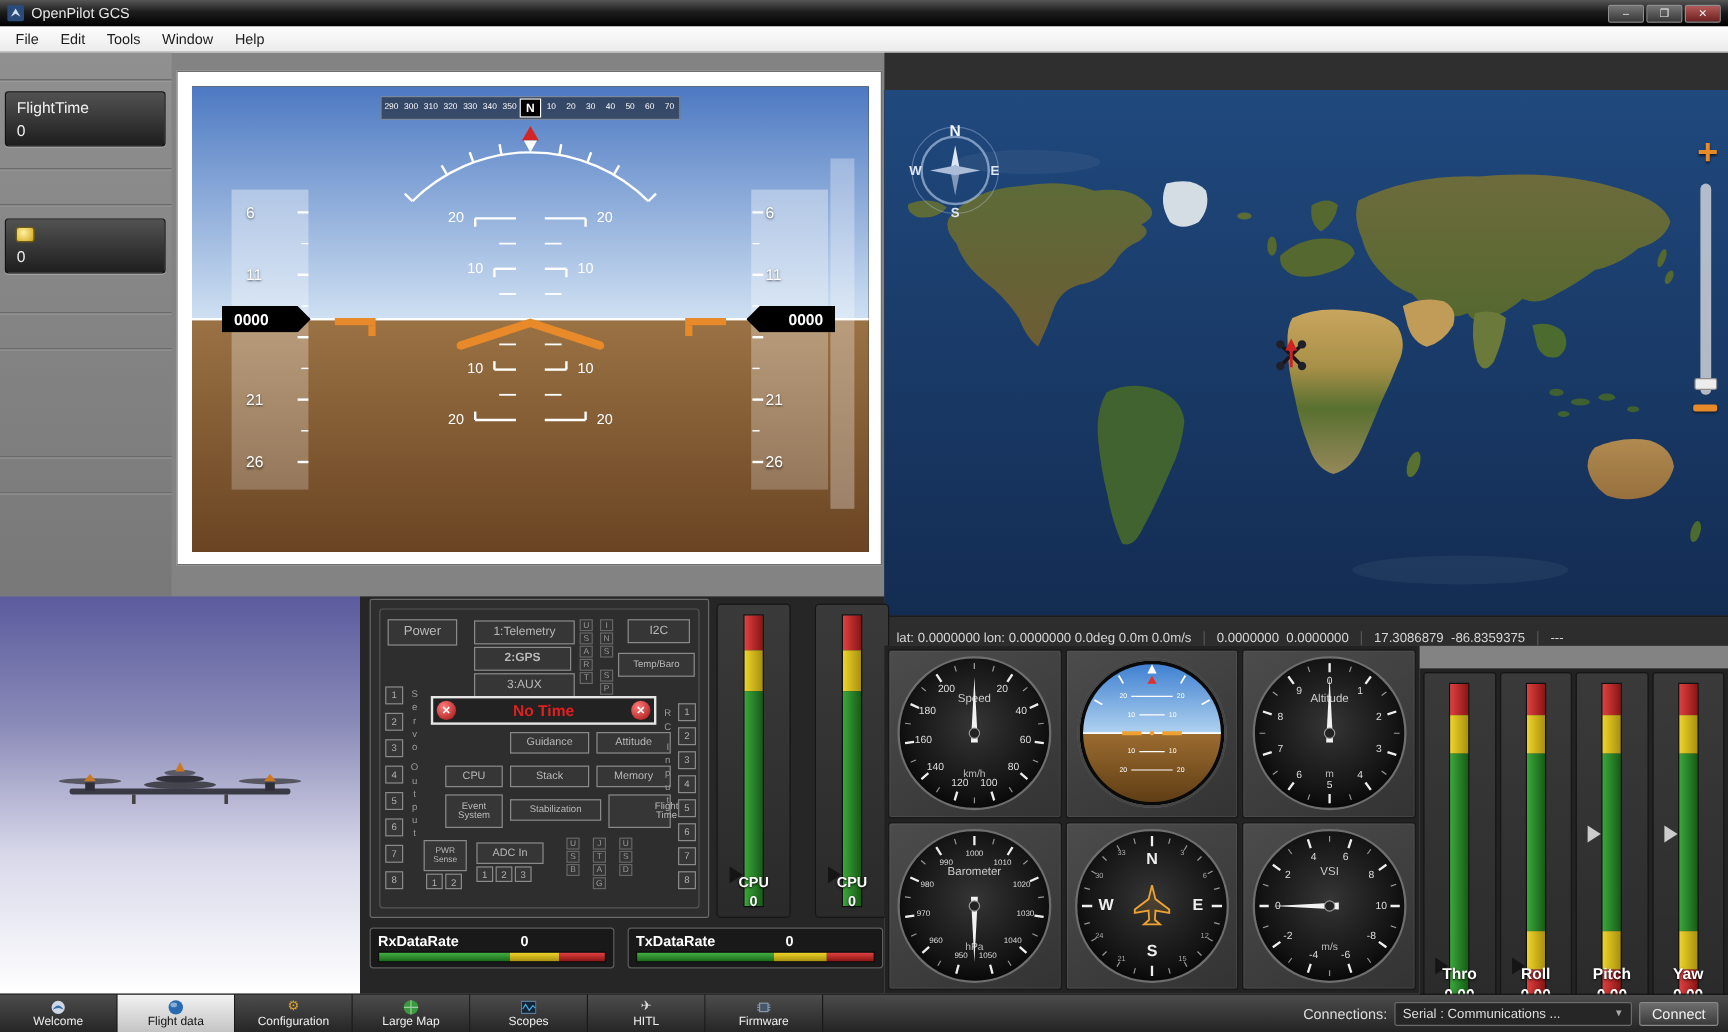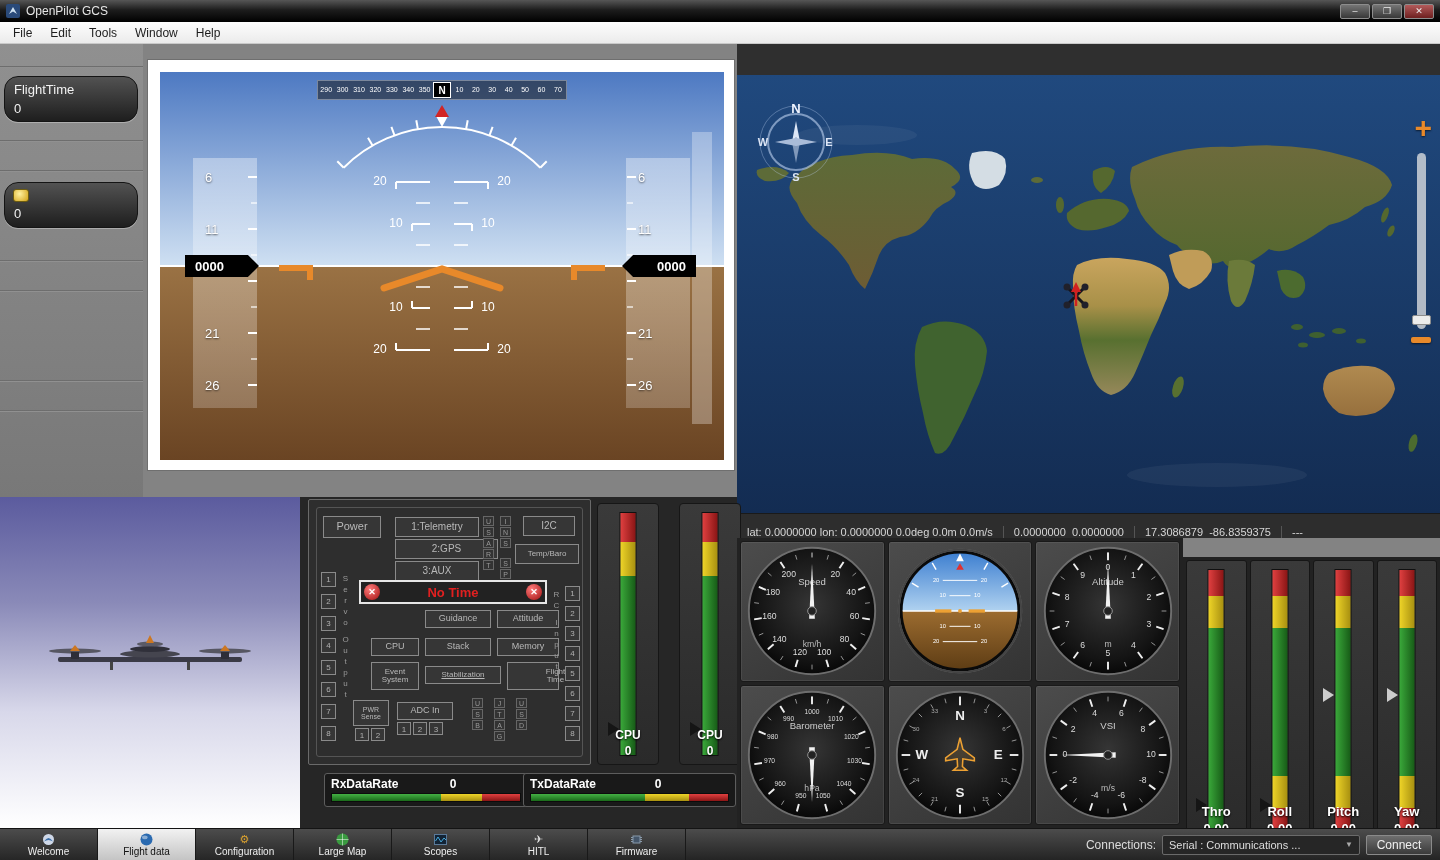--- a/index.html
+++ b/index.html
@@ -15,21 +15,21 @@
 .win-btn{width:30px;height:15px;background:linear-gradient(#757575,#383838);border:1px solid #8d8d8d;border-radius:2px;color:#eee;font-size:9px;line-height:13px;text-align:center;cursor:default;}
 .win-btn.close{background:linear-gradient(#b35b5b,#6e1f1f);}
 
 
 #menubar{left:0;top:22px;width:1440px;height:22px;background:linear-gradient(#fdfdfd,#ebebeb);border-bottom:1px solid #c9c9c9;display:flex;align-items:center;padding-left:4px;}
 .menu-item{font-size:12px;color:#1c1c1c;padding:3px 9px;}
 
 
 #sidebar{left:0;top:44px;width:143px;height:453px;background:linear-gradient(#909090,#787878);}
 .sep{position:absolute;left:0;width:143px;height:2px;background:linear-gradient(#5c5c5c,#a2a2a2);}
-.sd-panel{position:absolute;left:4px;width:134px;background:linear-gradient(#525252,#1e1e1e);border:1px solid #141414;border-radius:14px;box-shadow:0 1px 0 rgba(255,255,255,0.3);}
+.sd-panel{position:absolute;left:4px;width:134px;background:linear-gradient(#525252,#1e1e1e);border:1px solid #141414;border-radius:3px;box-shadow:0 1px 0 rgba(255,255,255,0.3);}
 .sd-label{position:absolute;left:9px;top:5px;font-size:13px;color:#f2f2f2;}
 .sd-value{position:absolute;left:9px;top:24px;font-size:13px;color:#f2f2f2;}
 #sd1{top:32px;height:46px;}
 #sd2{top:138px;height:46px;}
 #sd2 .ind{position:absolute;left:8px;top:6px;width:16px;height:13px;border-radius:3px;border:1px solid #6e5d10;background:radial-gradient(circle at 40% 35%,#fff1a0,#d2a216);}
 #sd2 .sd-value{top:23px;}
 #sd3{top:256px;height:40px;}
 #sd3 .sd-label{top:10px;font-size:15px;}
 #sd4{top:374px;height:40px;}
 #sd4 .sd-label{top:8px;font-size:17px;font-weight:bold;letter-spacing:1px;}
@@ -109,21 +109,21 @@
 .vg-seg{width:100%;}
 .seg-red{background:linear-gradient(90deg,#e04040,#8a1515);}
 .seg-yellow{background:linear-gradient(90deg,#eed428,#a89010);}
 .seg-green{background:linear-gradient(90deg,#3aa83a,#175c17);}
 .vg-marker{position:absolute;left:calc(50% - 20px);width:0;height:0;border-top:7px solid transparent;border-bottom:7px solid transparent;border-left:11px solid #151515;}
 .vg-label{position:absolute;bottom:22px;width:100%;text-align:center;color:#fff;font-size:12px;font-weight:bold;text-shadow:0 1px 2px #000;}
 .vg-value{position:absolute;bottom:6px;width:100%;text-align:center;color:#fff;font-size:12px;font-weight:bold;text-shadow:0 1px 2px #000;}
 
 
 .rate-bar{position:absolute;top:773px;height:34px;background:#191919;border:1px solid #5d5d5d;border-radius:3px;padding:3px 6px;}
-#rx-rate{left:324px;width:204px;}
+#rx-rate{left:308px;width:204px;}
 #tx-rate{left:523px;width:213px;}
 .rate-top{display:flex;color:#fff;font-size:12px;font-weight:bold;}
 .rate-val{margin-left:auto;margin-right:34%;}
 .rate-strip{margin-top:2px;height:9px;display:flex;border:1px solid #0c0c0c;}
 .rate-strip .g{width:58%;background:linear-gradient(#44b044,#1a6a1a);}
 .rate-strip .y{width:22%;background:linear-gradient(#eed428,#a89010);}
 .rate-strip .r{width:20%;background:linear-gradient(#e04040,#8a1515);}
 
 
 #dials{left:737px;top:538px;width:446px;height:290px;background:#222;display:grid;grid-template-columns:1fr 1fr 1fr;grid-template-rows:1fr 1fr;gap:3px;padding:3px;}
@@ -441,32 +441,32 @@
 
   <div id="syshealth" class="abs">
     <div id="board-outline"></div>
     <div id="nolink">
       <div class="nl-x">✕</div>
       <div id="nolink-text">No Time</div>
       <div class="nl-x">✕</div>
     </div>
   <div class="shx" style="left: 14px; top: 16px; width: 58px; height: 22px; font-size: 11px;">Power</div>
       <div class="shx" style="left: 86px; top: 17px; width: 84px; height: 20px; font-size: 10px;">1:Telemetry</div>
-      <div class="shx" style="left: 86px; top: 39px; width: 103px; height: 20px; font-size: 10px;">2:GPS</div>
+      <div class="shx" style="left: 86px; top: 39px; width: 81px; height: 20px; font-size: 10px; font-weight: bold;">2:GPS</div>
       <div class="shx" style="left: 86px; top: 61px; width: 84px; height: 20px; font-size: 10px;">3:AUX</div>
       <div class="shx" style="left: 214px; top: 16px; width: 52px; height: 20px; font-size: 10px;">I2C</div>
       <div class="shx" style="left: 206px; top: 44px; width: 64px; height: 20px; font-size: 8px;">Temp/Baro</div>
       <div class="shx" style="left: 116px; top: 110px; width: 66px; height: 18px; font-size: 9px;">Guidance</div>
       <div class="shx" style="left: 188px; top: 110px; width: 62px; height: 18px; font-size: 9px;">Attitude</div>
       <div class="shx" style="left: 62px; top: 138px; width: 48px; height: 18px; font-size: 9px;">CPU</div>
       <div class="shx" style="left: 116px; top: 138px; width: 66px; height: 18px; font-size: 9px;">Stack</div>
       <div class="shx" style="left: 188px; top: 138px; width: 62px; height: 18px; font-size: 9px;">Memory</div>
       <div class="shx" style="left: 62px; top: 162px; width: 48px; height: 28px; font-size: 8px;">Event
 System</div>
-      <div class="shx" style="left: 116px; top: 166px; width: 76px; height: 18px; font-size: 8px; text-decoration: underline;">Stabilization</div>
+      <div class="shx" style="left: 116px; top: 166px; width: 76px; height: 18px; font-size: 8px;">Stabilization</div>
       <div class="shx" style="left: 198px; top: 162px; width: 52px; height: 28px; font-size: 8px; padding-left: 45px;">Flight
 Time</div>
       <div class="shx" style="left: 44px; top: 200px; width: 36px; height: 26px; font-size: 7px;">PWR
 Sense</div>
       <div class="shx" style="left: 88px; top: 202px; width: 56px; height: 18px; font-size: 9px;">ADC In</div>
       <div class="shv" style="left: 174px; top: 16px;">
         <div class="shv-l">U</div>
         <div class="shv-l">S</div>
         <div class="shv-l">A</div>
         <div class="shv-l">R</div>

